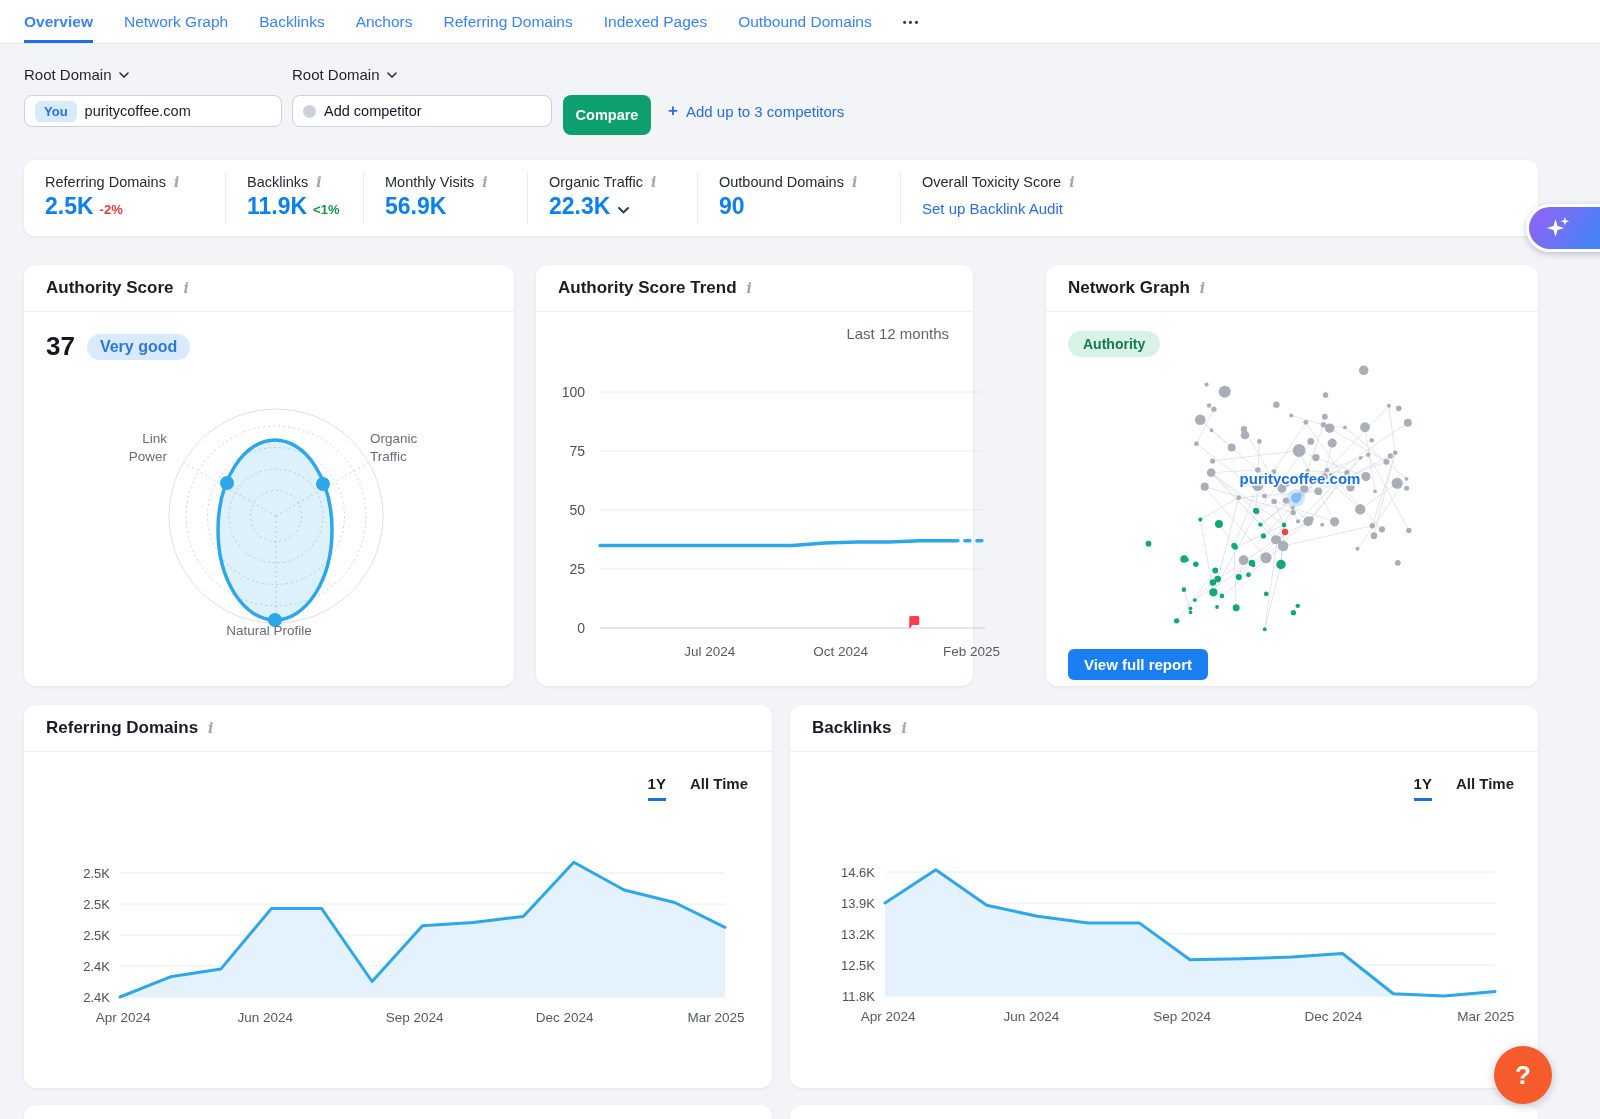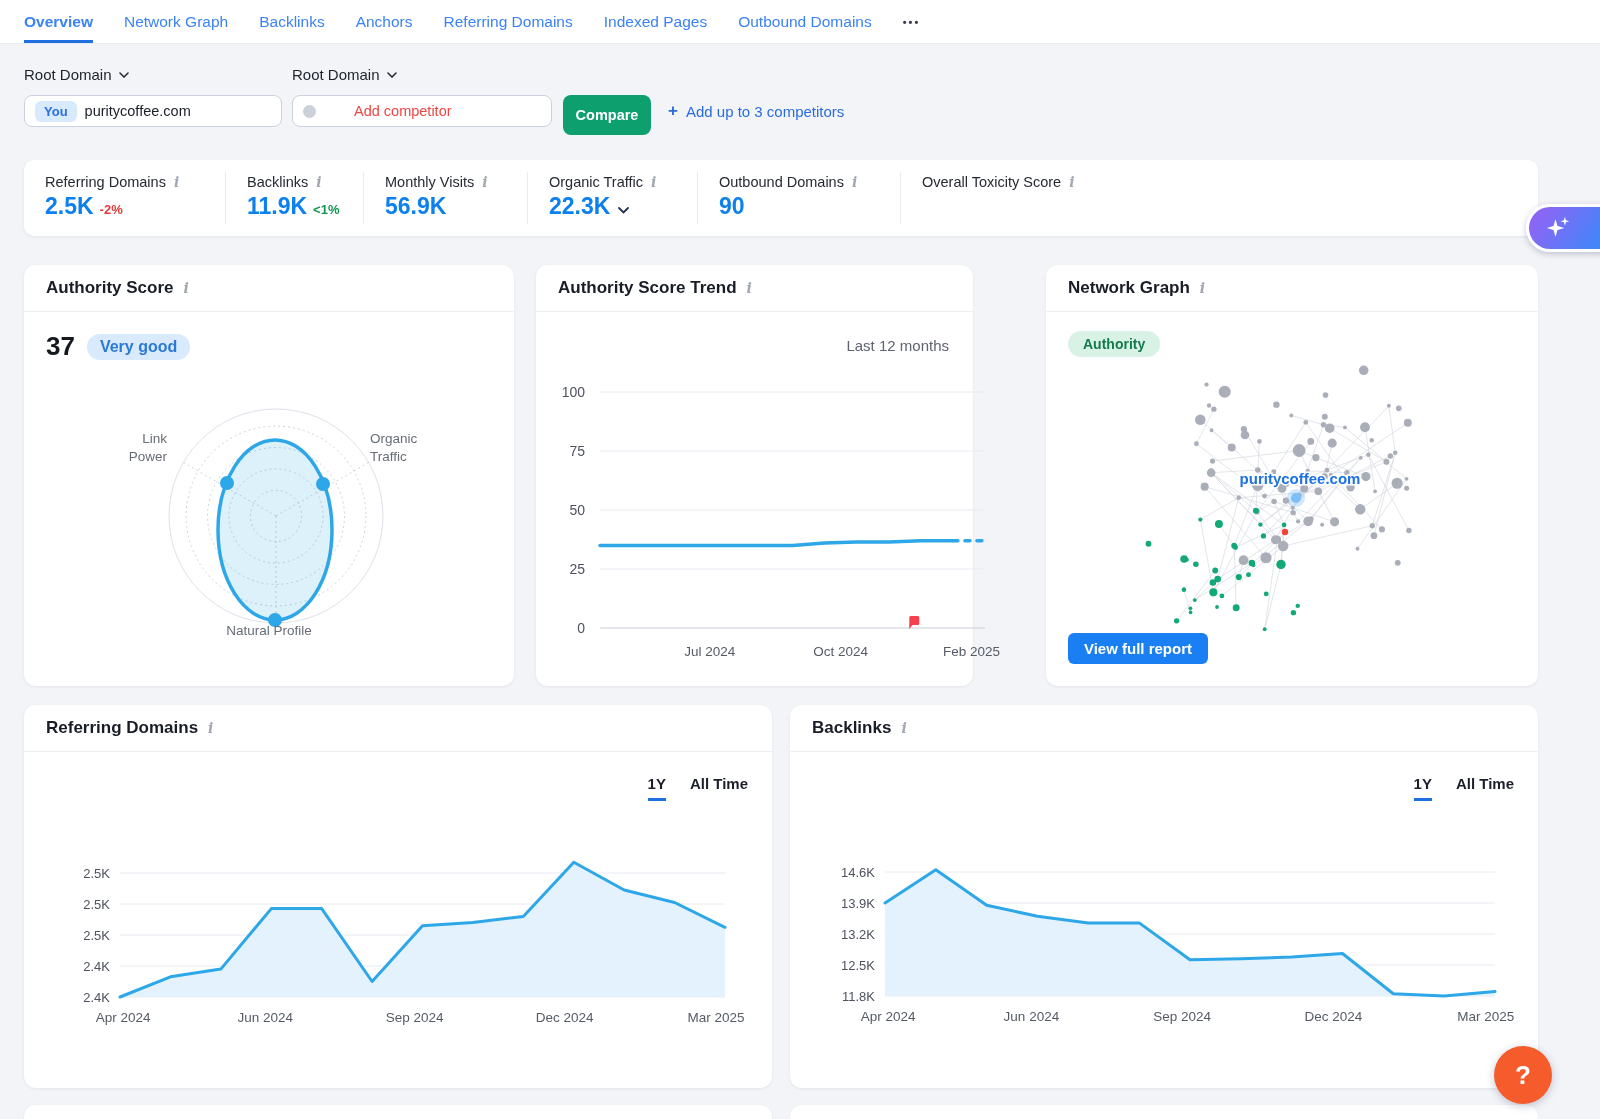--- a/index.html
+++ b/index.html
@@ -24,21 +24,21 @@
   
   .sel-label { position:absolute; top:66px; font-size:15px; font-weight:500; color:#1e222c;
     display:flex; align-items:center; gap:7px; cursor:pointer; }
   .chev { width:10px; height:6px; }
   .inp { position:absolute; top:95px; height:32px; background:#fff; border:1px solid #ccd2dd;
     border-radius:8px; display:flex; align-items:center; padding:0 10px; gap:8px; }
   .you-pill { background:#d8eafe; color:#2a6fe0; font-size:13px; font-weight:600;
     padding:3px 9px; border-radius:6px; }
   .inp-value { font-size:14.5px; color:#1a1e28; }
   .ph-circle { width:13px; height:13px; border-radius:50%; background:#ccd1d9; }
-  .ph-text { font-size:14.5px; color:#ef4444;margin-left:30px; }
+  .ph-text { font-size:14.5px; color:#0f172a; }
   .btn-compare { position:absolute; left:563px; top:95px; width:88px; height:40px;
     background:#0e9f6e; color:#fff; border:none; border-radius:8px; font-size:14.5px;
     font-weight:700; font-family:inherit; cursor:pointer; }
   .add-link { position:absolute; left:668px; top:95px; height:32px; display:flex;
     align-items:center; gap:8px; color:#2a6ce0; font-size:15px; font-weight:500; cursor:pointer; }
   .add-link .plus { font-size:17px; font-weight:600; }
 
   
   .metrics { left:24px; top:160px; width:1514px; height:76px; border-radius:10px;
     display:flex; padding:12px 0; }
@@ -51,26 +51,26 @@
   .delta-ok { color:#13954f; font-size:13px; font-weight:600; }
   .mlink { margin-top:10px; font-size:15px; color:#2a6ce0; font-weight:500; cursor:pointer; }
   .vchev { width:11px; height:7px; margin-left:2px; cursor:pointer; }
 
   .score-row { position:absolute; left:22px; top:66px; display:flex; align-items:center; gap:12px; }
   .score-num { font-size:26px; font-weight:700; color:#14181f; }
   .pill-blue { background:#d9eafc; color:#2b79d7; font-size:16px; font-weight:600;
     padding:4px 13px; border-radius:14px; }
   .pill-green { position:absolute; left:22px; top:66px; background:#d9f2e6; color:#157a4e;
     font-size:14px; font-weight:600; padding:5px 15px; border-radius:15px; }
-  .period { position:absolute; right:24px; top:72px; font-size:15px; color:#5d6370; }
+  .period { position:absolute; right:24px; top:60px; font-size:15px; color:#5d6370; }
   .range-tabs { position:absolute; top:70px; right:24px; display:flex; gap:24px;
     font-size:15px; font-weight:600; color:#1b1f2a; }
   .rtab { padding-bottom:6px; border-bottom:3px solid transparent; cursor:pointer; }
   .rtab.active { border-color:#1f6fe0; }
-  .btn-report { position:absolute; left:22px; top:368px; width:140px; height:31px;
+  .btn-report { position:absolute; left:22px; top:384px; width:140px; height:31px;
     background:#1a7ff2; color:#fff; border:none; border-radius:6px; font-size:15px;
     font-weight:700; font-family:inherit; cursor:pointer; }
 
   svg text { font-family:"Liberation Sans", sans-serif; }
 
   
   .ai-pill { position:absolute; left:1526px; top:204px; width:84px; height:48px;
     border-radius:24px 0 0 24px; background:linear-gradient(125deg,#8a66f5 15%,#4286fa 85%);
     border:3px solid #fff; border-right:none; box-shadow:0 2px 6px rgba(30,40,80,.25);
     display:flex; align-items:center; padding-left:14px; cursor:pointer; }
@@ -170,20 +170,21 @@
       </div>
     <div class="mvalue">
         <span>90</span>
       </div>
   </div>
   <div class="mcol" style="flex:1;">
     <div class="mlabel">
         <span>Overall Toxicity Score</span>
         <span class="info">i</span>
       </div>
+    <div class="mlink">Set up Backlink Audit</div>
   </div>
 </div>
 
 <div class="card" style="left:24px; top:265px; width:490px; height:421px;">
   <div class="card-head">
       <span>Authority Score</span>
       <span class="info">i</span>
     </div>
   <div class="score-row">
     <span class="score-num">37</span>

